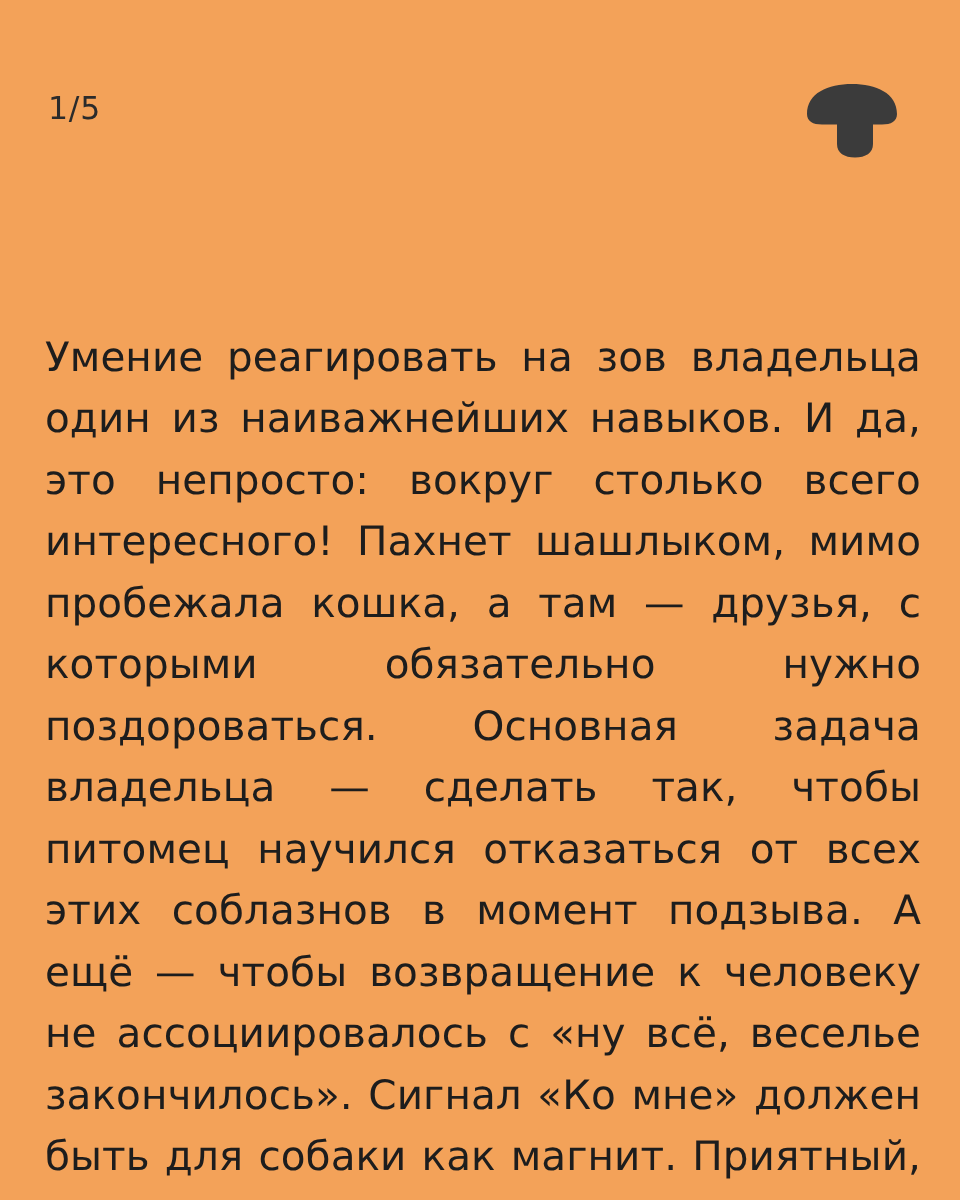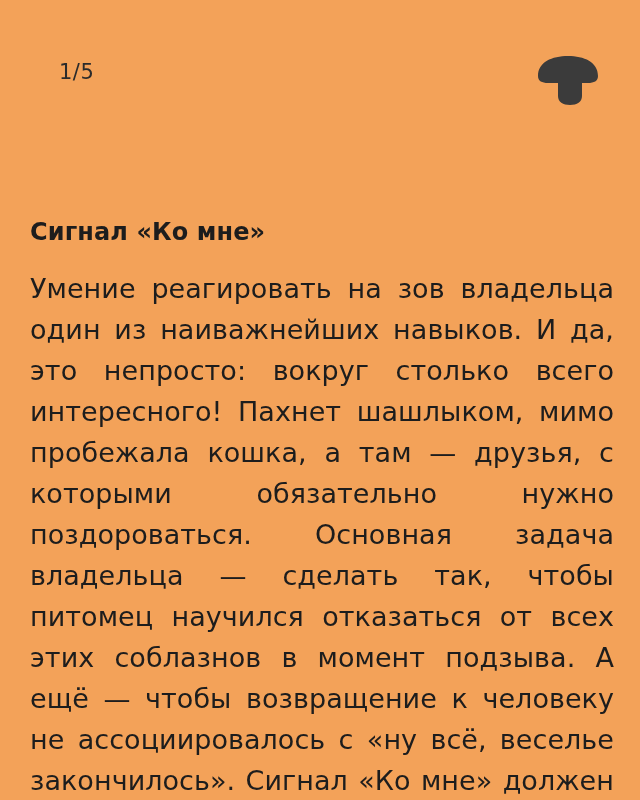--- a/index.html
+++ b/index.html
@@ -19,21 +19,20 @@
     height: 800px;
     box-sizing: border-box;
     background: #f3a259;
   }
   .header {
     position: absolute;
     top: 54px;
     left: 30px;
     right: 28px;
     height: 60px;
-    margin-left: 27px;
   }
   .counter {
     font-size: 21px;
     font-weight: 400;
     color: #2b2b2b;
     letter-spacing: 0.5px;
     line-height: 1;
     position: absolute;
     left: 2px;
     top: 8px;
@@ -81,17 +80,16 @@
     <div class="counter">1/5</div>
 
     <div class="logo-mark">
       <svg width="72" height="52" viewBox="0 0 72 52" xmlns="http://www.w3.org/2000/svg" aria-hidden="true">
         <path d="M6 22 C6 8, 20 2, 36 2 C52 2, 66 8, 66 22 C66 27, 62 29, 56 29 L50 29 L50 42 C50 48, 45 51, 38 51 C31 51, 26 48, 26 42 L26 29 L16 29 C10 29, 6 27, 6 22 Z" fill="#3b3b3b"></path>
       </svg>
     </div>
   </div>
 
   <div class="content">
-    <h1 class="title">Сигнал «Ко мне»</h1>
     <p class="body-text">Умение реагировать на зов владельца один из на­иважнейших навыков. И да, это непросто: вокруг столько всего интересного! Пахнет шашлыком, мимо пробежала кошка, а там — друзья, с которы­ми обязательно нужно поздороваться. Основная задача владельца — сделать так, чтобы питомец научился отказаться от всех этих соблазнов в мо­мент подзыва. А ещё — чтобы возвращение к че­ловеку не ассоциировалось с «ну всё, веселье за­кончилось». Сигнал «Ко мне» должен быть для со­баки как магнит. Приятный, безопасный, предска­зуемый. Не «ругают и уводят домой», а «рядом с человеком всегда классно».</p>
   </div>
 
 </div>
 
 </body></html>

